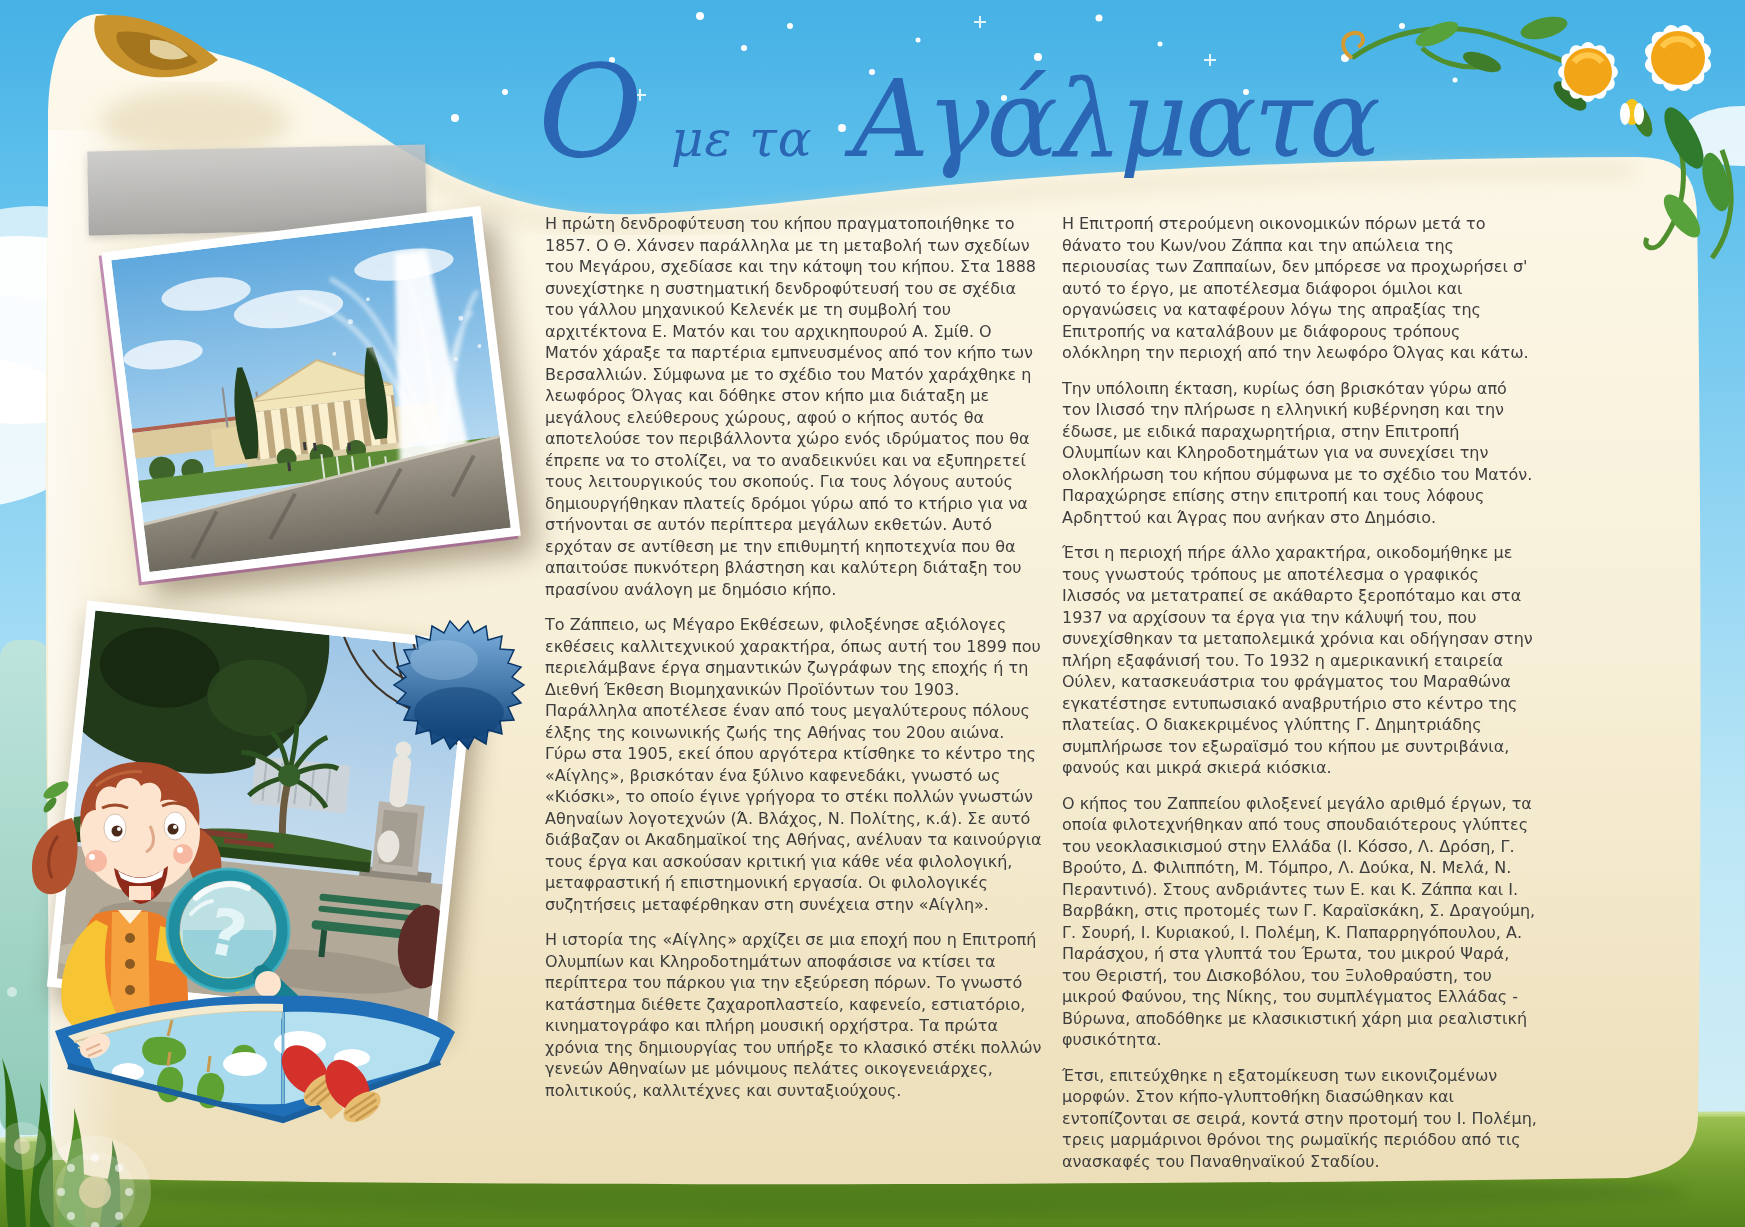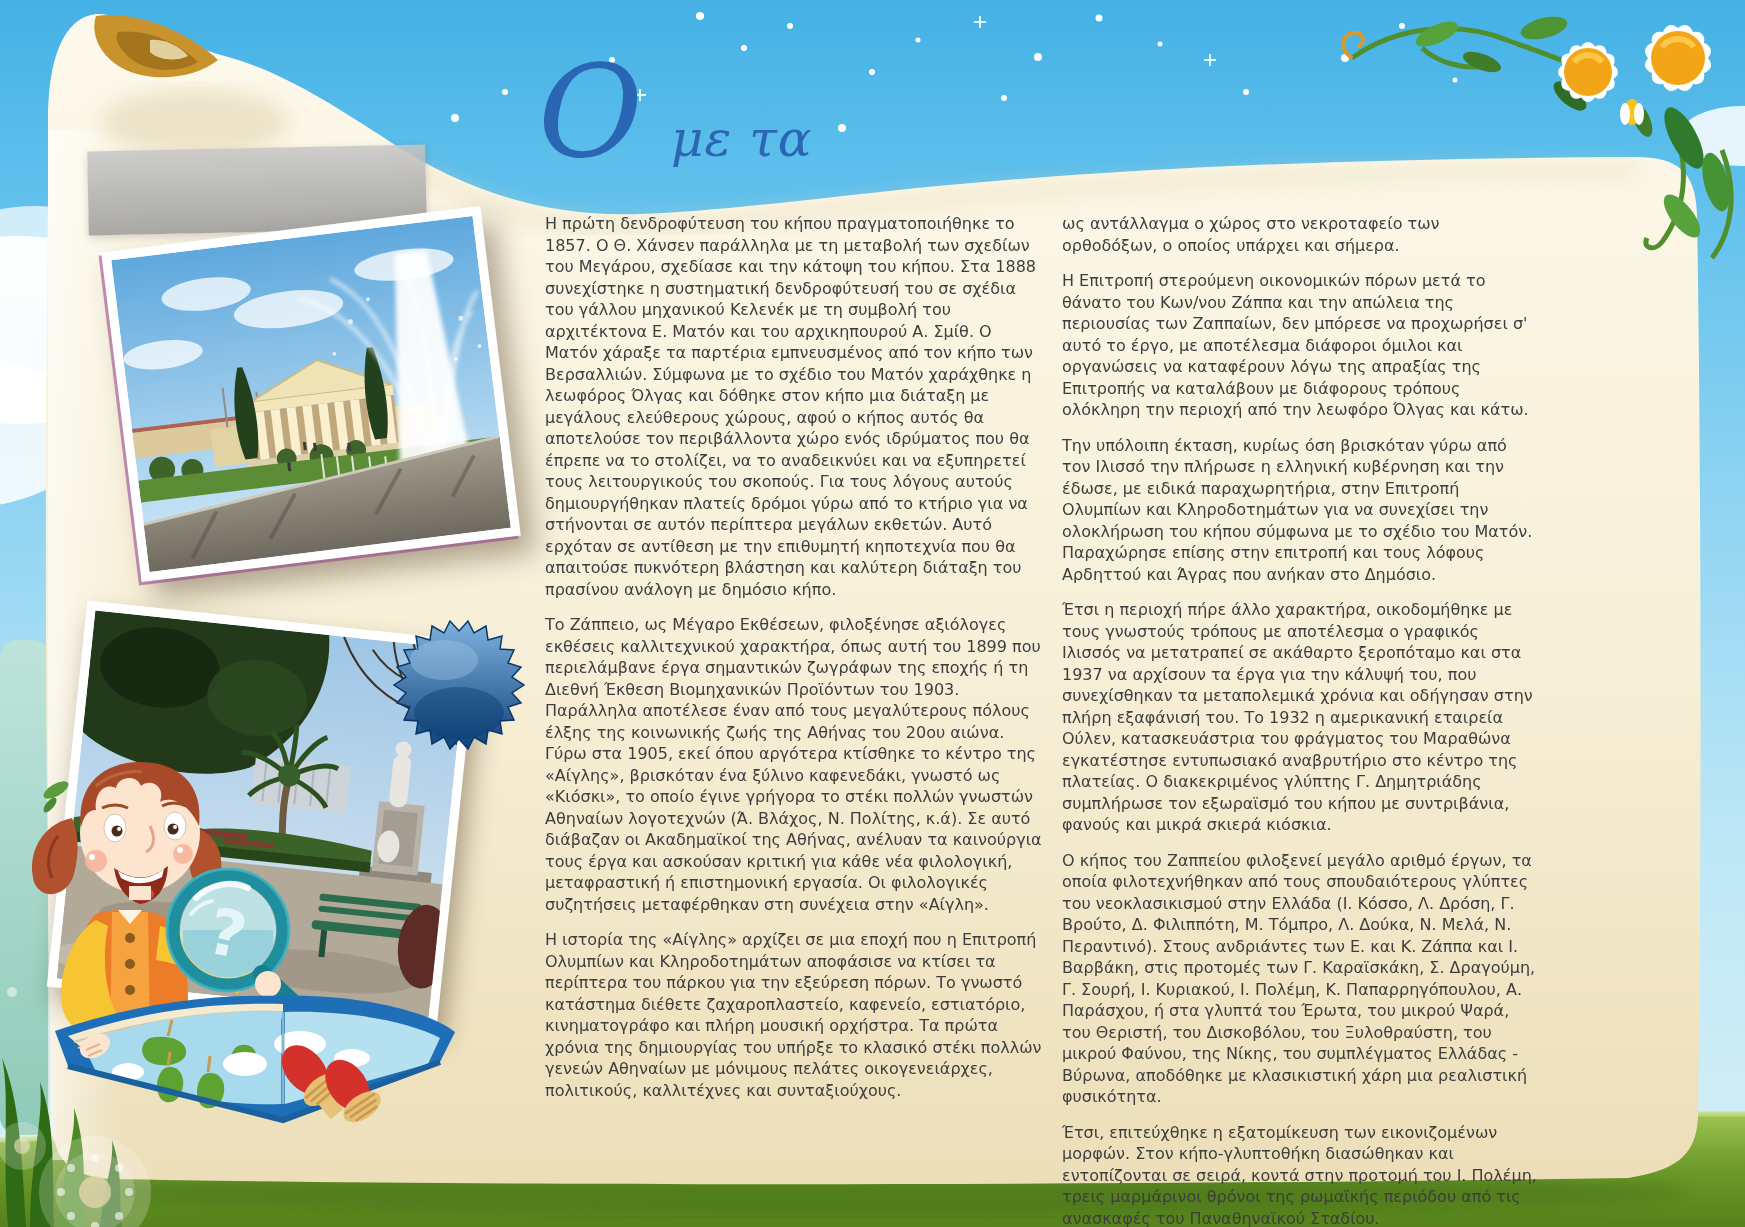--- a/index.html
+++ b/index.html
@@ -485,29 +485,29 @@
       <circle r="24" fill="#ffffff" opacity=".22"></circle>
         <circle r="8" fill="#efe2c4" opacity=".6"></circle>
     </g>
     <ellipse cx="56" cy="790" rx="14" ry="6" fill="#5a9e3c" transform="rotate(-30 56 790)"></ellipse>
     <ellipse cx="50" cy="805" rx="9" ry="4" fill="#4a8a30" transform="rotate(-50 50 805)"></ellipse>
   </svg>
 
   <div id="title">
     <span class="t-o">Ο</span>
     <span class="t-meta">με τα</span>
+    <span class="t-agal">Αγάλματα</span>
   </div>
 
   <div class="col" id="col-left">
     <p>Η πρώτη δενδροφύτευση του κήπου πραγματοποιήθηκε το 1857. Ο Θ. Χάνσεν παράλληλα με τη μεταβολή των σχεδίων του Μεγάρου, σχεδίασε και την κάτοψη του κήπου. Στα 1888 συνεχίστηκε η συστηματική δενδροφύτευσή του σε σχέδια του γάλλου μηχανικού Κελενέκ με τη συμβολή του αρχιτέκτονα Ε. Ματόν και του αρχικηπουρού Α. Σμίθ. Ο Ματόν χάραξε τα παρτέρια εμπνευσμένος από τον κήπο των Βερσαλλιών. Σύμφωνα με το σχέδιο του Ματόν χαράχθηκε η λεωφόρος Όλγας και δόθηκε στον κήπο μια διάταξη με μεγάλους ελεύθερους χώρους, αφού ο κήπος αυτός θα αποτελούσε τον περιβάλλοντα χώρο ενός ιδρύματος που θα έπρεπε να το στολίζει, να το αναδεικνύει και να εξυπηρετεί τους λειτουργικούς του σκοπούς. Για τους λόγους αυτούς δημιουργήθηκαν πλατείς δρόμοι γύρω από το κτήριο για να στήνονται σε αυτόν περίπτερα μεγάλων εκθετών. Αυτό ερχόταν σε αντίθεση με την επιθυμητή κηποτεχνία που θα απαιτούσε πυκνότερη βλάστηση και καλύτερη διάταξη του πρασίνου ανάλογη με δημόσιο κήπο.</p>
     <p>Το Ζάππειο, ως Μέγαρο Εκθέσεων, φιλοξένησε αξιόλογες εκθέσεις καλλιτεχνικού χαρακτήρα, όπως αυτή του 1899 που περιελάμβανε έργα σημαντικών ζωγράφων της εποχής ή τη Διεθνή Έκθεση Βιομηχανικών Προϊόντων του 1903. Παράλληλα αποτέλεσε έναν από τους μεγαλύτερους πόλους έλξης της κοινωνικής ζωής της Αθήνας του 20ου αιώνα. Γύρω στα 1905, εκεί όπου αργότερα κτίσθηκε το κέντρο της «Αίγλης», βρισκόταν ένα ξύλινο καφενεδάκι, γνωστό ως «Κιόσκι», το οποίο έγινε γρήγορα το στέκι πολλών γνωστών Αθηναίων λογοτεχνών (Ά. Βλάχος, Ν. Πολίτης, κ.ά). Σε αυτό διάβαζαν οι Ακαδημαϊκοί της Αθήνας, ανέλυαν τα καινούργια τους έργα και ασκούσαν κριτική για κάθε νέα φιλολογική, μεταφραστική ή επιστημονική εργασία. Οι φιλολογικές συζητήσεις μεταφέρθηκαν στη συνέχεια στην «Αίγλη».</p>
     <p>Η ιστορία της «Αίγλης» αρχίζει σε μια εποχή που η Επιτροπή Ολυμπίων και Κληροδοτημάτων αποφάσισε να κτίσει τα περίπτερα του πάρκου για την εξεύρεση πόρων. Το γνωστό κατάστημα διέθετε ζαχαροπλαστείο, καφενείο, εστιατόριο, κινηματογράφο και πλήρη μουσική ορχήστρα. Τα πρώτα χρόνια της δημιουργίας του υπήρξε το κλασικό στέκι πολλών γενεών Αθηναίων με μόνιμους πελάτες οικογενειάρχες, πολιτικούς, καλλιτέχνες και συνταξιούχους.</p>
   </div>
   <div class="col" id="col-right">
-    <p>ως αντάλλαγμα ο χώρος στο νεκροταφείο των ορθοδόξων, ο οποίος υπάρχει και σήμερα.</p>
     <p>Η Επιτροπή στερούμενη οικονομικών πόρων μετά το θάνατο του Κων/νου Ζάππα και την απώλεια της περιουσίας των Ζαππαίων, δεν μπόρεσε να προχωρήσει σ' αυτό το έργο, με αποτέλεσμα διάφοροι όμιλοι και οργανώσεις να καταφέρουν λόγω της απραξίας της Επιτροπής να καταλάβουν με διάφορους τρόπους ολόκληρη την περιοχή από την λεωφόρο Όλγας και κάτω.</p>
     <p>Την υπόλοιπη έκταση, κυρίως όση βρισκόταν γύρω από τον Ιλισσό την πλήρωσε η ελληνική κυβέρνηση και την έδωσε, με ειδικά παραχωρητήρια, στην Επιτροπή Ολυμπίων και Κληροδοτημάτων για να συνεχίσει την ολοκλήρωση του κήπου σύμφωνα με το σχέδιο του Ματόν. Παραχώρησε επίσης στην επιτροπή και τους λόφους Αρδηττού και Άγρας που ανήκαν στο Δημόσιο.</p>
     <p>Έτσι η περιοχή πήρε άλλο χαρακτήρα, οικοδομήθηκε με τους γνωστούς τρόπους με αποτέλεσμα ο γραφικός Ιλισσός να μετατραπεί σε ακάθαρτο ξεροπόταμο και στα 1937 να αρχίσουν τα έργα για την κάλυψή του, που συνεχίσθηκαν τα μεταπολεμικά χρόνια και οδήγησαν στην πλήρη εξαφάνισή του. Το 1932 η αμερικανική εταιρεία Ούλεν, κατασκευάστρια του φράγματος του Μαραθώνα εγκατέστησε εντυπωσιακό αναβρυτήριο στο κέντρο της πλατείας. Ο διακεκριμένος γλύπτης Γ. Δημητριάδης συμπλήρωσε τον εξωραϊσμό του κήπου με συντριβάνια, φανούς και μικρά σκιερά κιόσκια.</p>
     <p>Ο κήπος του Ζαππείου φιλοξενεί μεγάλο αριθμό έργων, τα οποία φιλοτεχνήθηκαν από τους σπουδαιότερους γλύπτες του νεοκλασικισμού στην Ελλάδα (Ι. Κόσσο, Λ. Δρόση, Γ. Βρούτο, Δ. Φιλιππότη, Μ. Τόμπρο, Λ. Δούκα, Ν. Μελά, Ν. Περαντινό). Στους ανδριάντες των Ε. και Κ. Ζάππα και Ι. Βαρβάκη, στις προτομές των Γ. Καραϊσκάκη, Σ. Δραγούμη, Γ. Σουρή, Ι. Κυριακού, Ι. Πολέμη, Κ. Παπαρρηγόπουλου, Α. Παράσχου, ή στα γλυπτά του Έρωτα, του μικρού Ψαρά, του Θεριστή, του Δισκοβόλου, του Ξυλοθραύστη, του μικρού Φαύνου, της Νίκης, του συμπλέγματος Ελλάδας - Βύρωνα, αποδόθηκε με κλασικιστική χάρη μια ρεαλιστική φυσικότητα.</p>
     <p>Έτσι, επιτεύχθηκε η εξατομίκευση των εικονιζομένων μορφών. Στον κήπο-γλυπτοθήκη διασώθηκαν και εντοπίζονται σε σειρά, κοντά στην προτομή του Ι. Πολέμη, τρεις μαρμάρινοι θρόνοι της ρωμαϊκής περιόδου από τις ανασκαφές του Παναθηναϊκού Σταδίου.</p>
   </div>
 
 </div>
 
 </body></html>

